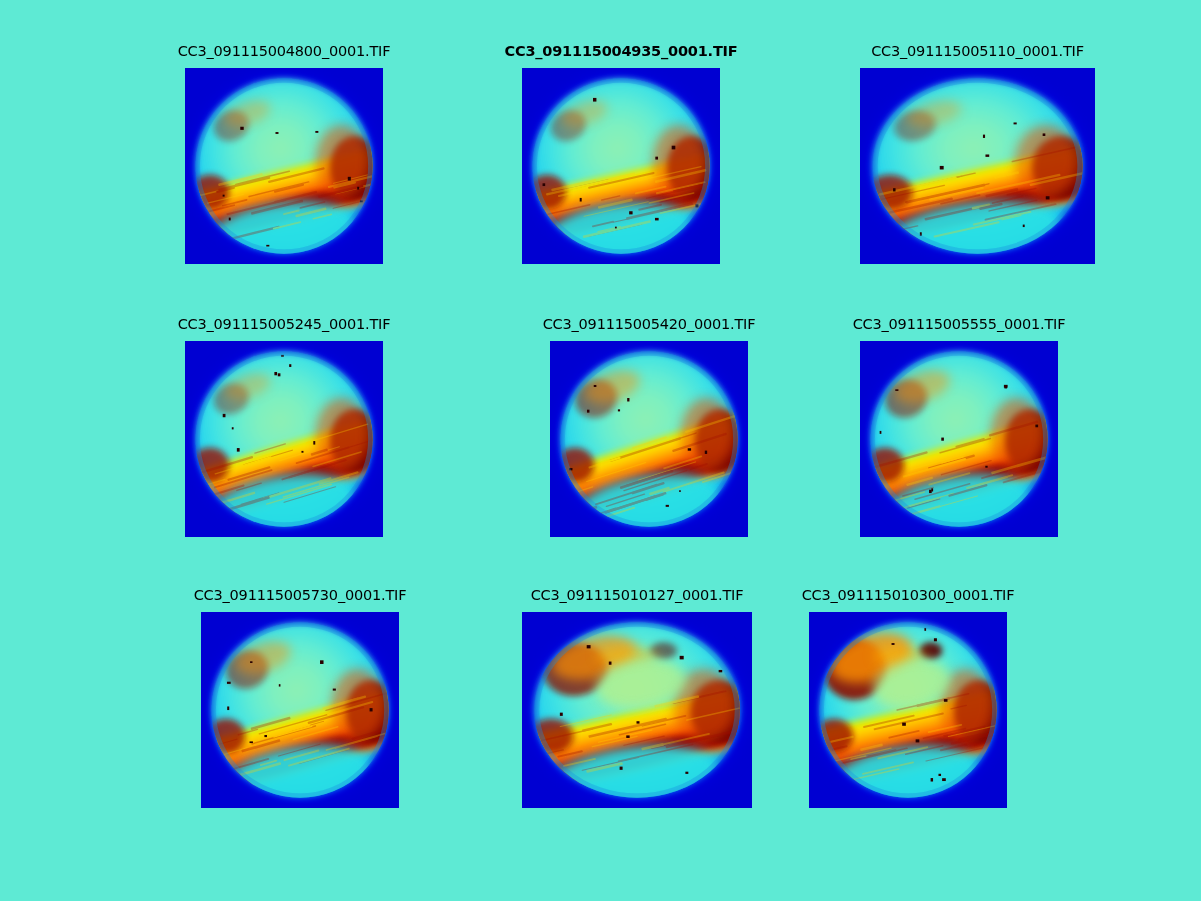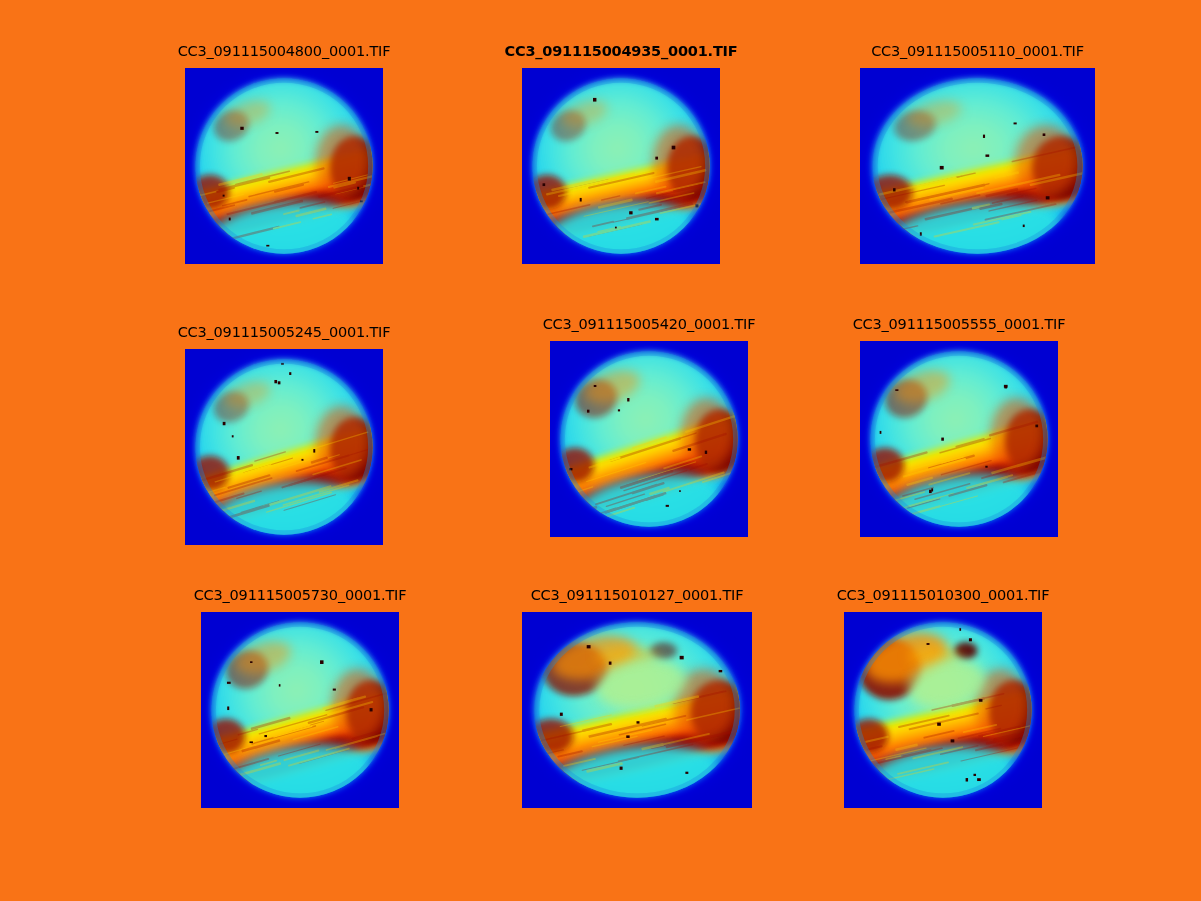--- a/index.html
+++ b/index.html
@@ -11,21 +11,21 @@
   body {
     width: 1201px;
     height: 901px;
     overflow: hidden;
     font-family: "Liberation Sans", sans-serif;
   }
   #figure {
     position: relative;
     width: 1201px;
     height: 901px;
-    background: #f97316;
+    background: #5eead4;
   }
   .panel {
     position: absolute;
     width: 198px;
     height: 196px;
   }
   .panel-title {
     position: absolute;
     left: 50%;
     transform: translateX(-50%);
@@ -352,21 +352,21 @@
               <rect x="65.33556530210464" y="27.78993769978451" width="1.348909213510342" height="0.9682930720504374" fill="#280000"></rect>
               <rect x="79.05159575732888" y="65.42019113779486" width="1.597028085240163" height="1.633259152295068" fill="#280000"></rect>
               <rect x="52.31631142979724" y="33.98628057190116" width="0.8977505519287661" height="1.6971239994745702" fill="#280000"></rect>
               <rect x="25.46626198294757" y="83.80831409676493" width="0.800291238934733" height="1.8341626065317542" fill="#280000"></rect>
             </g>
             <circle cx="50" cy="50" r="43.832499999999996" fill="none" stroke="#1790e0" stroke-width="2.67" opacity="0.35"></circle>
           </g>
         </svg>
       </div>
     </div>
-    <div class="panel" style="left: 185px; top: 341px; margin-top: 8px;">
+    <div class="panel" style="left: 185px; top: 341px;">
       <div class="panel-title">CC3_091115005245_0001.TIF</div>
       <div class="axes">
         <svg viewBox="0 0 100 100" preserveAspectRatio="none">
           <defs>
             <radialGradient id="p3halo" cx="50%" cy="50%" r="50%">
               <stop offset="0%" stop-color="#00b4ff"></stop>
               <stop offset="52%" stop-color="#00c8ff"></stop>
               <stop offset="62%" stop-color="#0096ff"></stop>
               <stop offset="72%" stop-color="#0040ff"></stop>
               <stop offset="82%" stop-color="#0010f0"></stop>
@@ -865,21 +865,21 @@
               <rect x="42.44026853800443" y="78.87286090480333" width="1.3003715769853443" height="1.6588563003344463" fill="#280000"></rect>
               <rect x="16.462381263560253" y="51.34379757620504" width="1.2601893000770361" height="1.6543854985153303" fill="#280000"></rect>
               <rect x="49.78469170129668" y="55.71632627788967" width="1.2934343888889999" height="1.235840232553892" fill="#280000"></rect>
               <rect x="28.12297610586654" y="16.895003291925228" width="1.685967834899202" height="1.670060364319943" fill="#280000"></rect>
             </g>
             <circle cx="50" cy="50" r="43.832499999999996" fill="none" stroke="#1790e0" stroke-width="2.67" opacity="0.35"></circle>
           </g>
         </svg>
       </div>
     </div>
-    <div class="panel" style="left: 844px; top: 612px;">
+    <div class="panel" style="left: 809px; top: 612px;">
       <div class="panel-title">CC3_091115010300_0001.TIF</div>
       <div class="axes">
         <svg viewBox="0 0 100 100" preserveAspectRatio="none">
           <defs>
             <radialGradient id="p8halo" cx="50%" cy="50%" r="50%">
               <stop offset="0%" stop-color="#00b4ff"></stop>
               <stop offset="52%" stop-color="#00c8ff"></stop>
               <stop offset="62%" stop-color="#0096ff"></stop>
               <stop offset="72%" stop-color="#0040ff"></stop>
               <stop offset="82%" stop-color="#0010f0"></stop>

